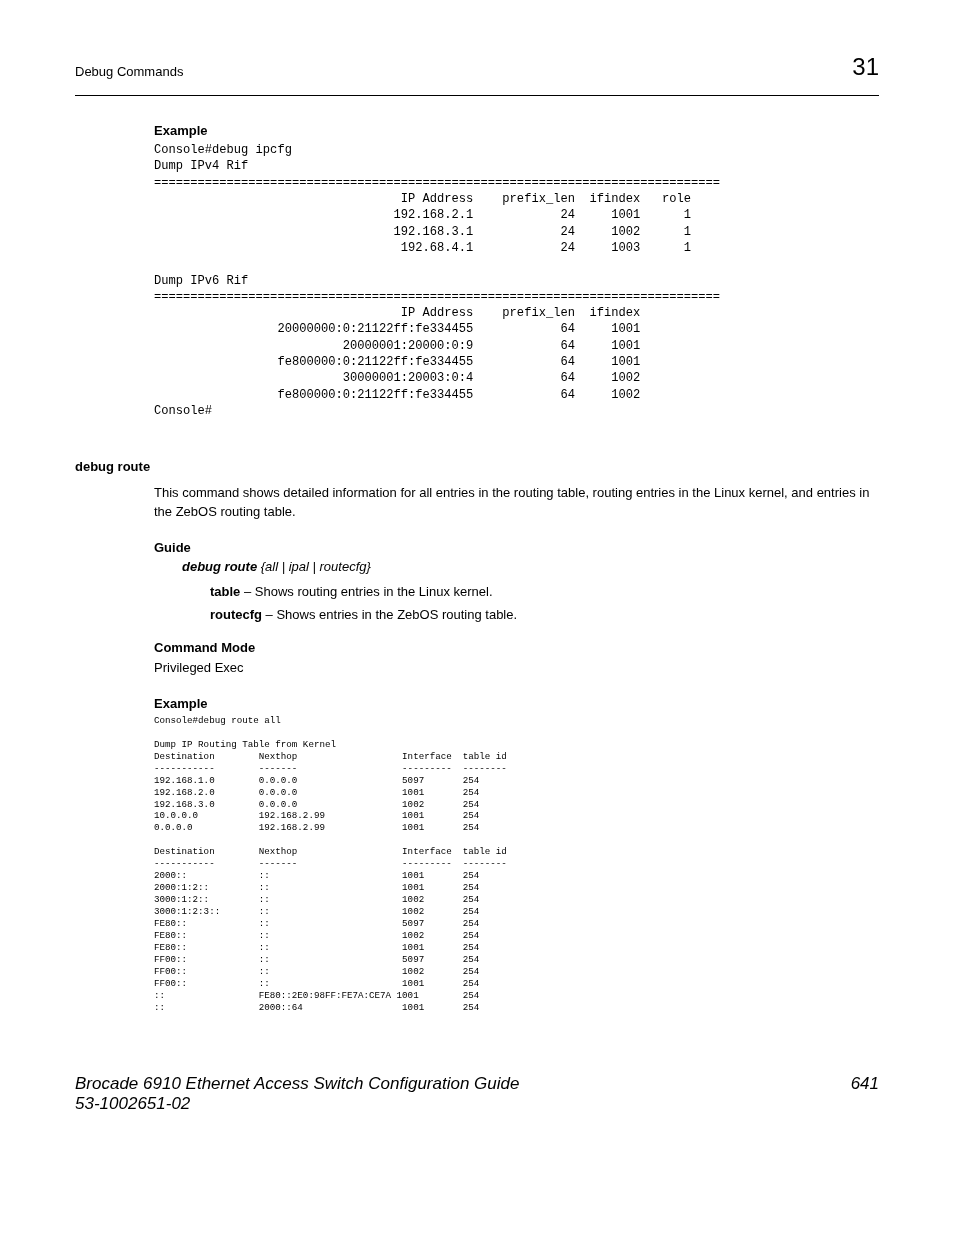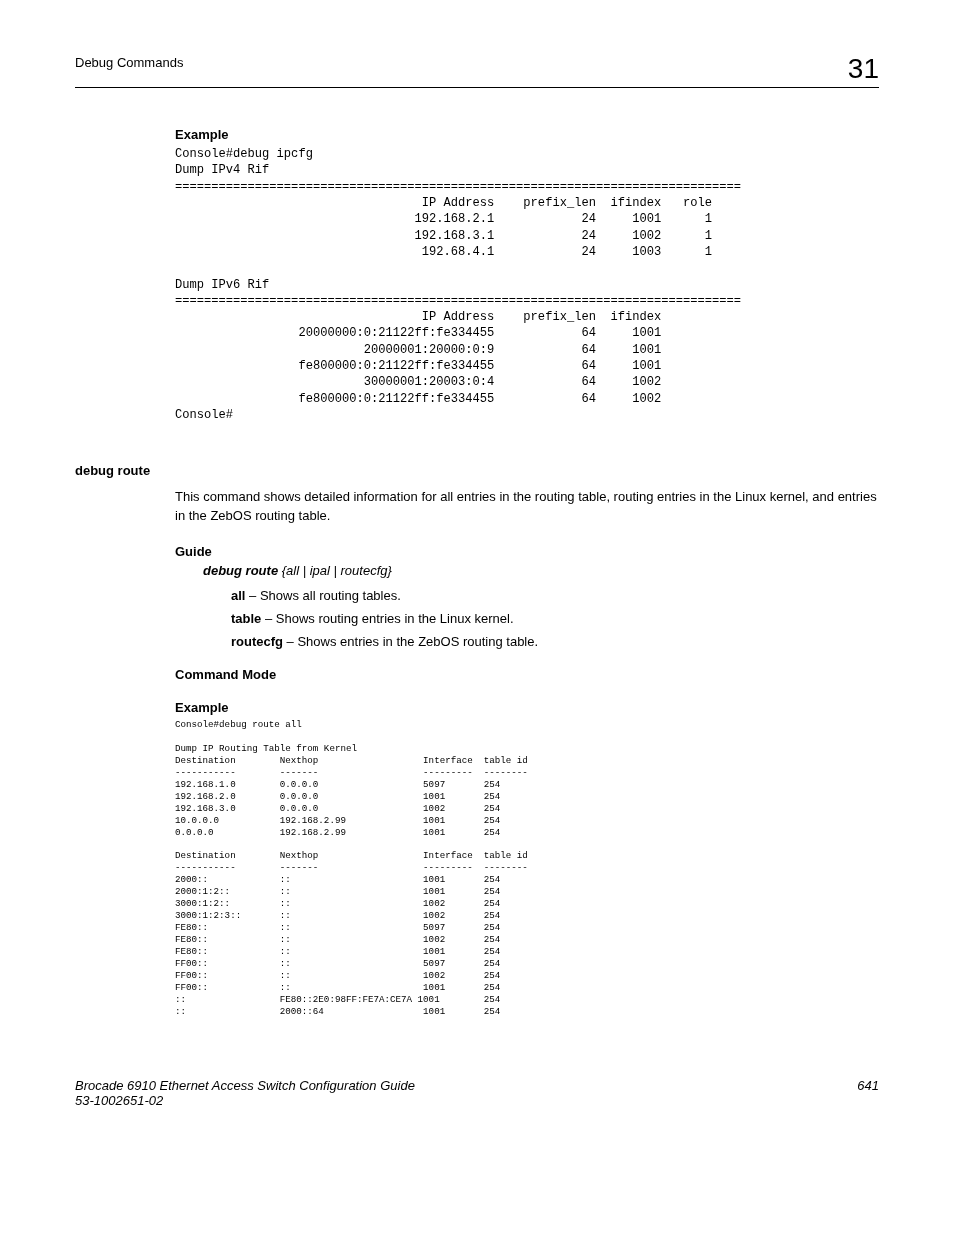--- a/index.html
+++ b/index.html
@@ -11,34 +11,35 @@
     background: #fff;
     width: 954px;
   }
   .page {
     padding: 55px 75px 50px 75px;
     box-sizing: border-box;
   }
   .header {
     display: flex;
     justify-content: space-between;
+    align-items: flex-end;
     border-bottom: 1px solid #000;
-    padding-bottom: 4px;
-    margin-bottom: 39px;
+    padding-bottom: 16px;
+    margin-bottom: 27px;
   }
   .header-left {
     font-size: 13px;
   }
   .header-right {
-    font-size: 28px;
+    font-size: 24px;
     font-family: Arial, sans-serif;
     line-height: 1;
   }
   .content {
-    margin-left: 100px;
+    margin-left: 79px;
   }
   .sect-heading {
     font-weight: bold;
     font-size: 13px;
     margin-top: 18px;
     margin-bottom: 4px;
   }
   pre {
     font-family: "Courier New", monospace;
     font-size: 12.1px;
@@ -71,21 +72,21 @@
   .opt-line {
     font-size: 13px;
     margin-left: 56px;
     margin-bottom: 8px;
   }
   .opt-line b { font-weight: bold; }
   .footer {
     display: flex;
     justify-content: space-between;
     font-style: italic;
-    font-size: 13px;
+    font-size: 17px;
     margin-top: 60px;
   }
   .footer-right {
     font-style: italic;
   }
 </style>
 </head>
 <body>
 
 <div class="page">
@@ -119,30 +120,28 @@
   <div class="side-label">debug route</div>
 
   <div class="content">
     <div class="body-text">This command shows detailed information for all entries in the routing table, routing entries in the Linux kernel, and entries in the ZebOS routing table.</div>
 
     <div class="sect-heading">Guide</div>
     <div class="syntax-line">
       <b>debug route </b><span>{all | ipal | routecfg}</span>
     </div>
     <div class="opt-line">
-      <b>all</b><span> – Shows all routing tables.</span>
-    </div>
-    <div class="opt-line">
       <b>table</b><span> – Shows routing entries in the Linux kernel.</span>
     </div>
     <div class="opt-line">
       <b>routecfg</b><span> – Shows entries in the ZebOS routing table.</span>
     </div>
 
     <div class="sect-heading">Command Mode</div>
+    <div class="body-text">Privileged Exec</div>
 
     <div class="sect-heading">Example</div>
     <pre class="small">Console#debug route all
 
 Dump IP Routing Table from Kernel
 Destination        Nexthop                   Interface  table id
 -----------        -------                   ---------  --------
 192.168.1.0        0.0.0.0                   5097       254
 192.168.2.0        0.0.0.0                   1001       254
 192.168.3.0        0.0.0.0                   1002       254

